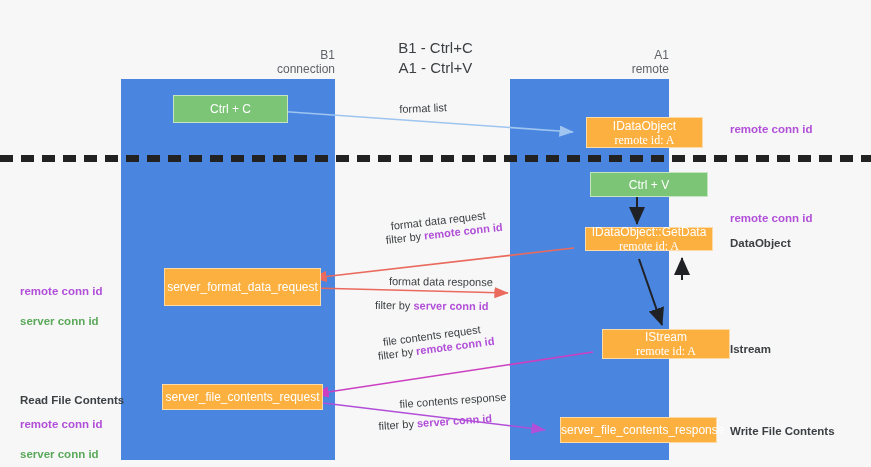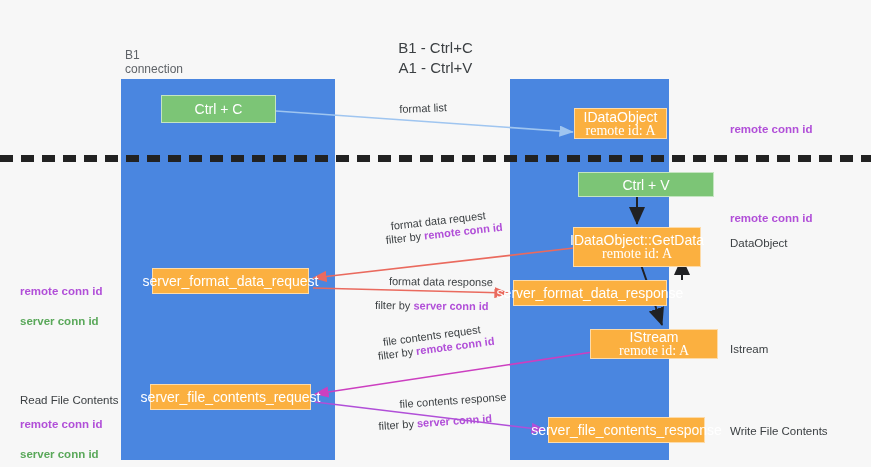--- a/index.html
+++ b/index.html
@@ -31,56 +31,56 @@
     text-align: center;
     font-size: 15px;
     line-height: 20px;
     color: #3c4043;
     white-space: pre-line;
     margin-top: 32px;
   }
 
   
   .lane-head {
-    text-align: left;
+    text-align: right;
     font-size: 12px;
     line-height: 14px;
     color: #5f6368;
     white-space: pre-line;
   }
 
   
   .lane {
     background: #4a86e0;
   }
 
   
   .node {
     box-sizing: border-box;
     display: flex;
     flex-direction: column;
-    align-items: center;
     justify-content: center;
     text-align: center;
     color: #ffffff;
-    font-size: 14px;
+    font-size: 12px;
     line-height: 14px;
     border: 1px solid rgba(255,255,255,0.55);
+    margin-left: 12px;
   }
   .node.green { background: #7cc576; }
   .node.orange { background: #fbb040; }
   .node .l2 { display: block; font-family: Liberation Serif, serif; }
 
   
   .side {
     font-size: 11.5px;
     line-height: 15px;
     white-space: pre-line;
   }
-  .side.plain { color: #3c4043; }
+  .side.plain { color: #3c4043; font-weight: bold; }
   .purple { color: #b14fd8; font-weight: bold; }
   .green-t { color: #5aa85a; font-weight: bold; }
 
   
   .elabel {
     font-size: 11px;
     line-height: 15px;
     color: #3c4043;
     white-space: nowrap;
     transform-origin: left top;
@@ -112,20 +112,22 @@
 </head>
 <body>
 
 <div id="canvas">
 
   <div class="abs title">B1 - Ctrl+C
 A1 - Ctrl+V</div>
 
   <div class="abs lane-head" style="left:125px; top:48px; width:210px;">B1
 connection</div>
+  <div class="abs lane-head" style="left:512px; top:48px; width:157px;">A1
+remote</div>
 
   <div class="abs lane" style="left:121px; top:79px; width:214px; height:381px;"></div>
   <div class="abs lane" style="left:510px; top:79px; width:159px; height:381px;"></div>
 
   <svg class="edges" viewBox="0 0 871 467">
     <defs>
       <marker id="ar-blue" markerWidth="9" markerHeight="7" refX="8.5" refY="3.5" orient="auto">
         <polygon points="0 0, 9 3.5, 0 7" fill="#9fc5f0"></polygon>
       </marker>
       <marker id="ar-red" markerWidth="9" markerHeight="7" refX="8.5" refY="3.5" orient="auto">
@@ -158,41 +160,38 @@
 
     <path d="M315,402 L545,430" stroke="#b14fd8" stroke-width="1.6" fill="none" marker-end="url(#ar-pur)"></path>
   </svg>
 
   <div class="abs dashed"></div>
 
   <div class="abs node green" style="left:161px; top:95px; width:115px; height:28px;">
     <span>Ctrl + C</span>
   </div>
 
-  <div class="abs node orange" style="left:574px; top:108px; width:93px; height:31px;">
+  <div class="abs node orange" style="left:574px; top:117px; width:117px; height:31px;">
     <span>IDataObject</span>
     <span class="l2">remote id: A</span>
   </div>
 
-  <div class="abs node green" style="left:578px; top:172px; width:136px; height:25px;">
+  <div class="abs node green" style="left:578px; top:172px; width:118px; height:25px;">
     <span>Ctrl + V</span>
   </div>
 
-  <div class="abs node orange" style="left:573px; top:227px; width:128px; height:40px;">
+  <div class="abs node orange" style="left:573px; top:227px; width:128px; height:24px;">
     <span>IDataObject::GetData</span>
     <span class="l2">remote id: A</span>
   </div>
 
-  <div class="abs node orange" style="left:152px; top:268px; width:157px; height:26px;">
+  <div class="abs node orange" style="left:152px; top:268px; width:157px; height:38px;">
     <span>server_format_data_request</span>
   </div>
 
-  <div class="abs node orange" style="left:513px; top:280px; width:154px; height:26px;">
-    <span>server_format_data_response</span>
-  </div>
 
   <div class="abs node orange" style="left:590px; top:329px; width:128px; height:30px;">
     <span>IStream</span>
     <span class="l2">remote id: A</span>
   </div>
 
   <div class="abs node orange" style="left:548px; top:417px; width:157px; height:26px;">
     <span>server_file_contents_response</span>
   </div>
 

